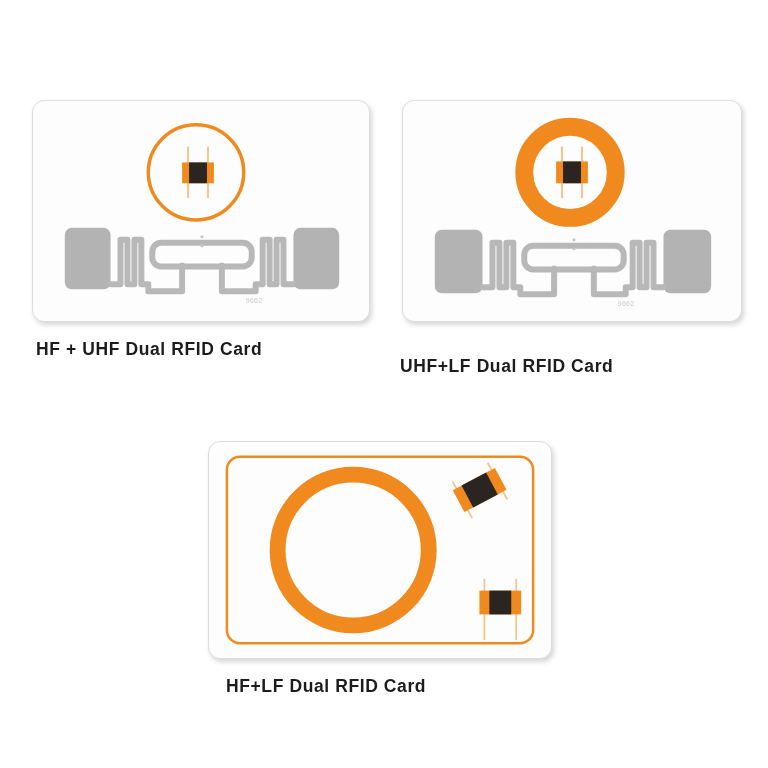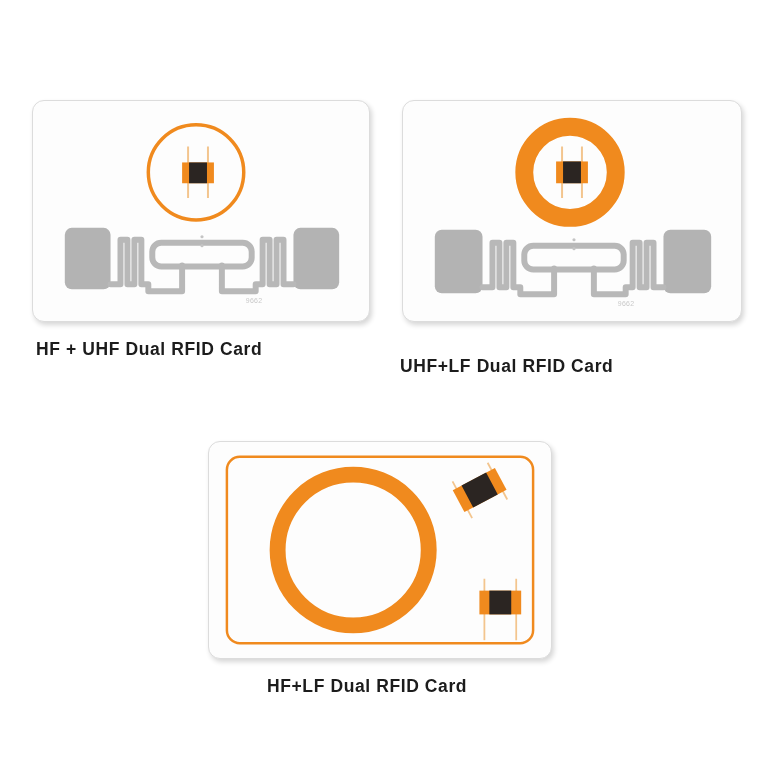--- a/index.html
+++ b/index.html
@@ -163,16 +163,16 @@
 
           <g>
             <line x1="277" y1="138" x2="277" y2="200" stroke="#F3C58E" stroke-width="1.8"></line>
             <line x1="309" y1="138" x2="309" y2="200" stroke="#F3C58E" stroke-width="1.8"></line>
             <rect x="272" y="150" width="42" height="24" fill="#F08A1E"></rect>
             <rect x="282" y="150" width="22" height="24" fill="#2B2522"></rect>
           </g>
         </svg>
       </div>
     </div>
-    <div class="caption" id="cap3" style="left: 226px; top: 676px; margin-left: 41px;">HF+LF Dual RFID Card</div>
+    <div class="caption" id="cap3" style="left: 226px; top: 676px;">HF+LF Dual RFID Card</div>
   </div>
 
 </div>
 
 </body></html>

